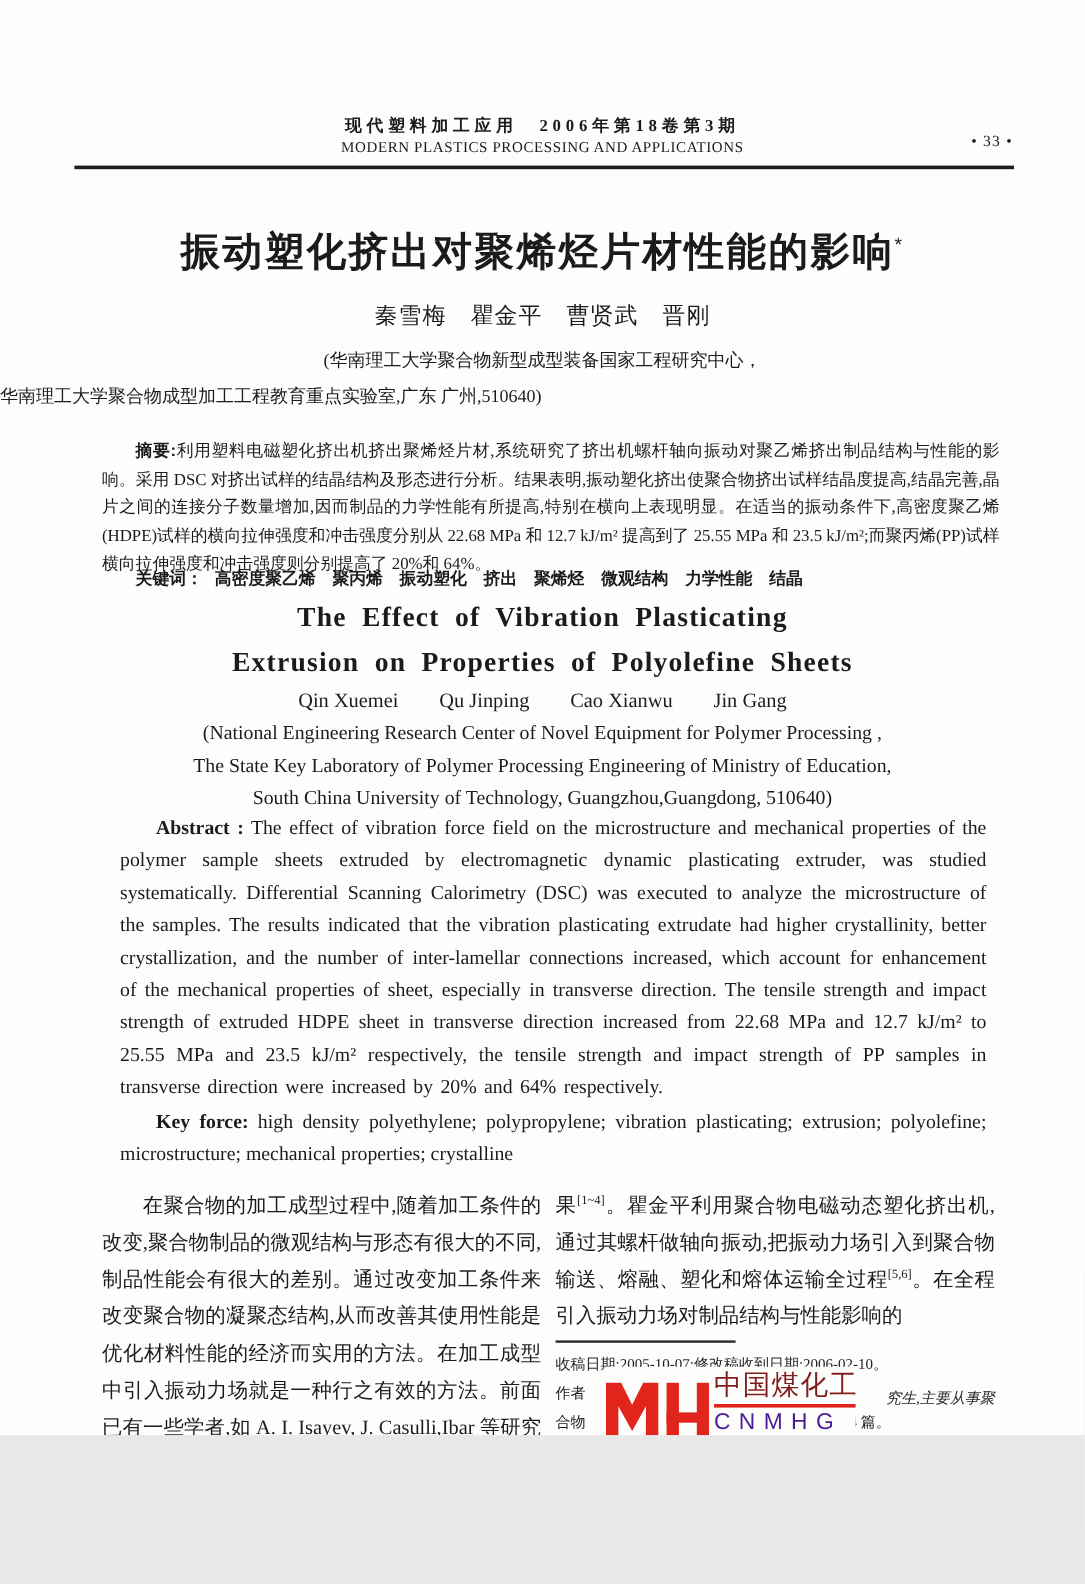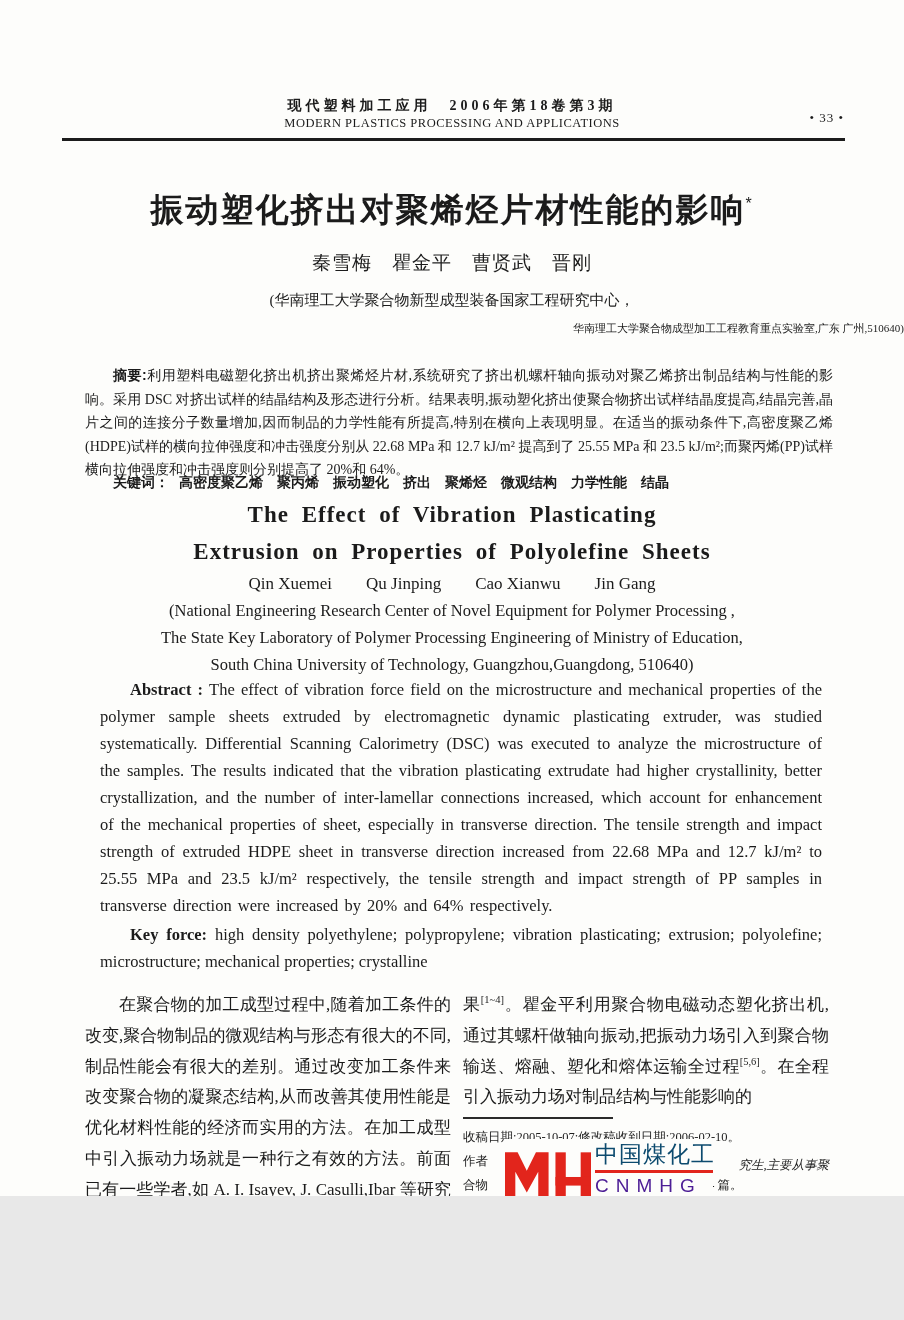--- a/index.html
+++ b/index.html
@@ -19,21 +19,21 @@
   .page-number{position:absolute;top:110px;right:60px;font-size:13px;letter-spacing:1px;}
   .header-rule{position:absolute;top:138px;left:62px;width:783px;height:3px;background:#1c1c1c;}
 
   
   .title-cn{position:absolute;top:188px;left:0;width:100%;text-align:center;
     font-family:"Liberation Sans","DejaVu Sans",sans-serif;font-weight:bold;
     font-size:33px;letter-spacing:2px;}
   .title-cn sup{font-size:16px;font-weight:normal;}
   .authors-cn{position:absolute;top:250px;left:0;width:100%;text-align:center;font-size:19px;letter-spacing:1px;}
   .affil-cn-1{position:absolute;top:291px;left:0;width:100%;text-align:center;font-size:15px;}
-  .affil-cn-2{position:absolute;top:321px;left:0;width:100%;text-align:right;font-size:11px;}
+  .affil-cn-2{position:absolute;top:321px;left:0;width:100%;text-align:left;font-size:15px;}
 
   .abstract-cn{position:absolute;top:350px;left:85px;width:748px;
     font-size:14px;line-height:23.5px;text-align:justify;text-indent:28px;}
   .abstract-cn .lbl{font-family:"Liberation Sans","DejaVu Sans",sans-serif;font-weight:bold;}
   .keywords-cn{position:absolute;top:460px;left:85px;width:748px;
     font-family:"Liberation Sans","DejaVu Sans",sans-serif;font-weight:bold;
     font-size:14px;text-indent:28px;}
   .keywords-cn .lbl{margin-right:10px;}
 
   
@@ -64,21 +64,21 @@
   .footnote{position:relative;margin-top:4px;font-size:12.5px;line-height:24px;color:#1e1e1e;}
   .footnote-rule{width:150px;border-top:2px solid #2a2a2a;margin:4px 0 6px 0;}
   .fn-line{position:relative;height:24px;white-space:nowrap;overflow:visible;}
   .fn-right{position:absolute;right:0;top:4px;font-style:italic;}
   .fn-mid{position:absolute;left:245px;top:0;}
 
   
   .watermark{position:absolute;left:42px;top:22px;width:246px;height:90px;z-index:5;display:flex;}
   .wm-logo-box{background:#fdfdfb;width:86px;height:84px;flex:none;}
   .wm-text-box{background:#fdfdfb;width:118px;height:62px;flex:none;padding-left:4px;}
-  .wm-cn{font-family:"Liberation Sans","DejaVu Sans",sans-serif;font-size:23px;color:#0c4a6e;
+  .wm-cn{font-family:"Liberation Sans","DejaVu Sans",sans-serif;font-size:23px;color:#7f1d1d;
     letter-spacing:1px;line-height:30px;white-space:nowrap;}
   .wm-underline{height:3px;margin-top:1px;}
   .wm-en{font-family:"Liberation Sans","DejaVu Sans",sans-serif;font-size:19px;letter-spacing:7px;line-height:26px;}
 
   
   .wanfang{position:absolute;left:88px;top:1262px;font-size:18px;color:#701a75;
     font-family:"Liberation Sans","DejaVu Sans",sans-serif;}
 </style>
 </head>
 <body>

